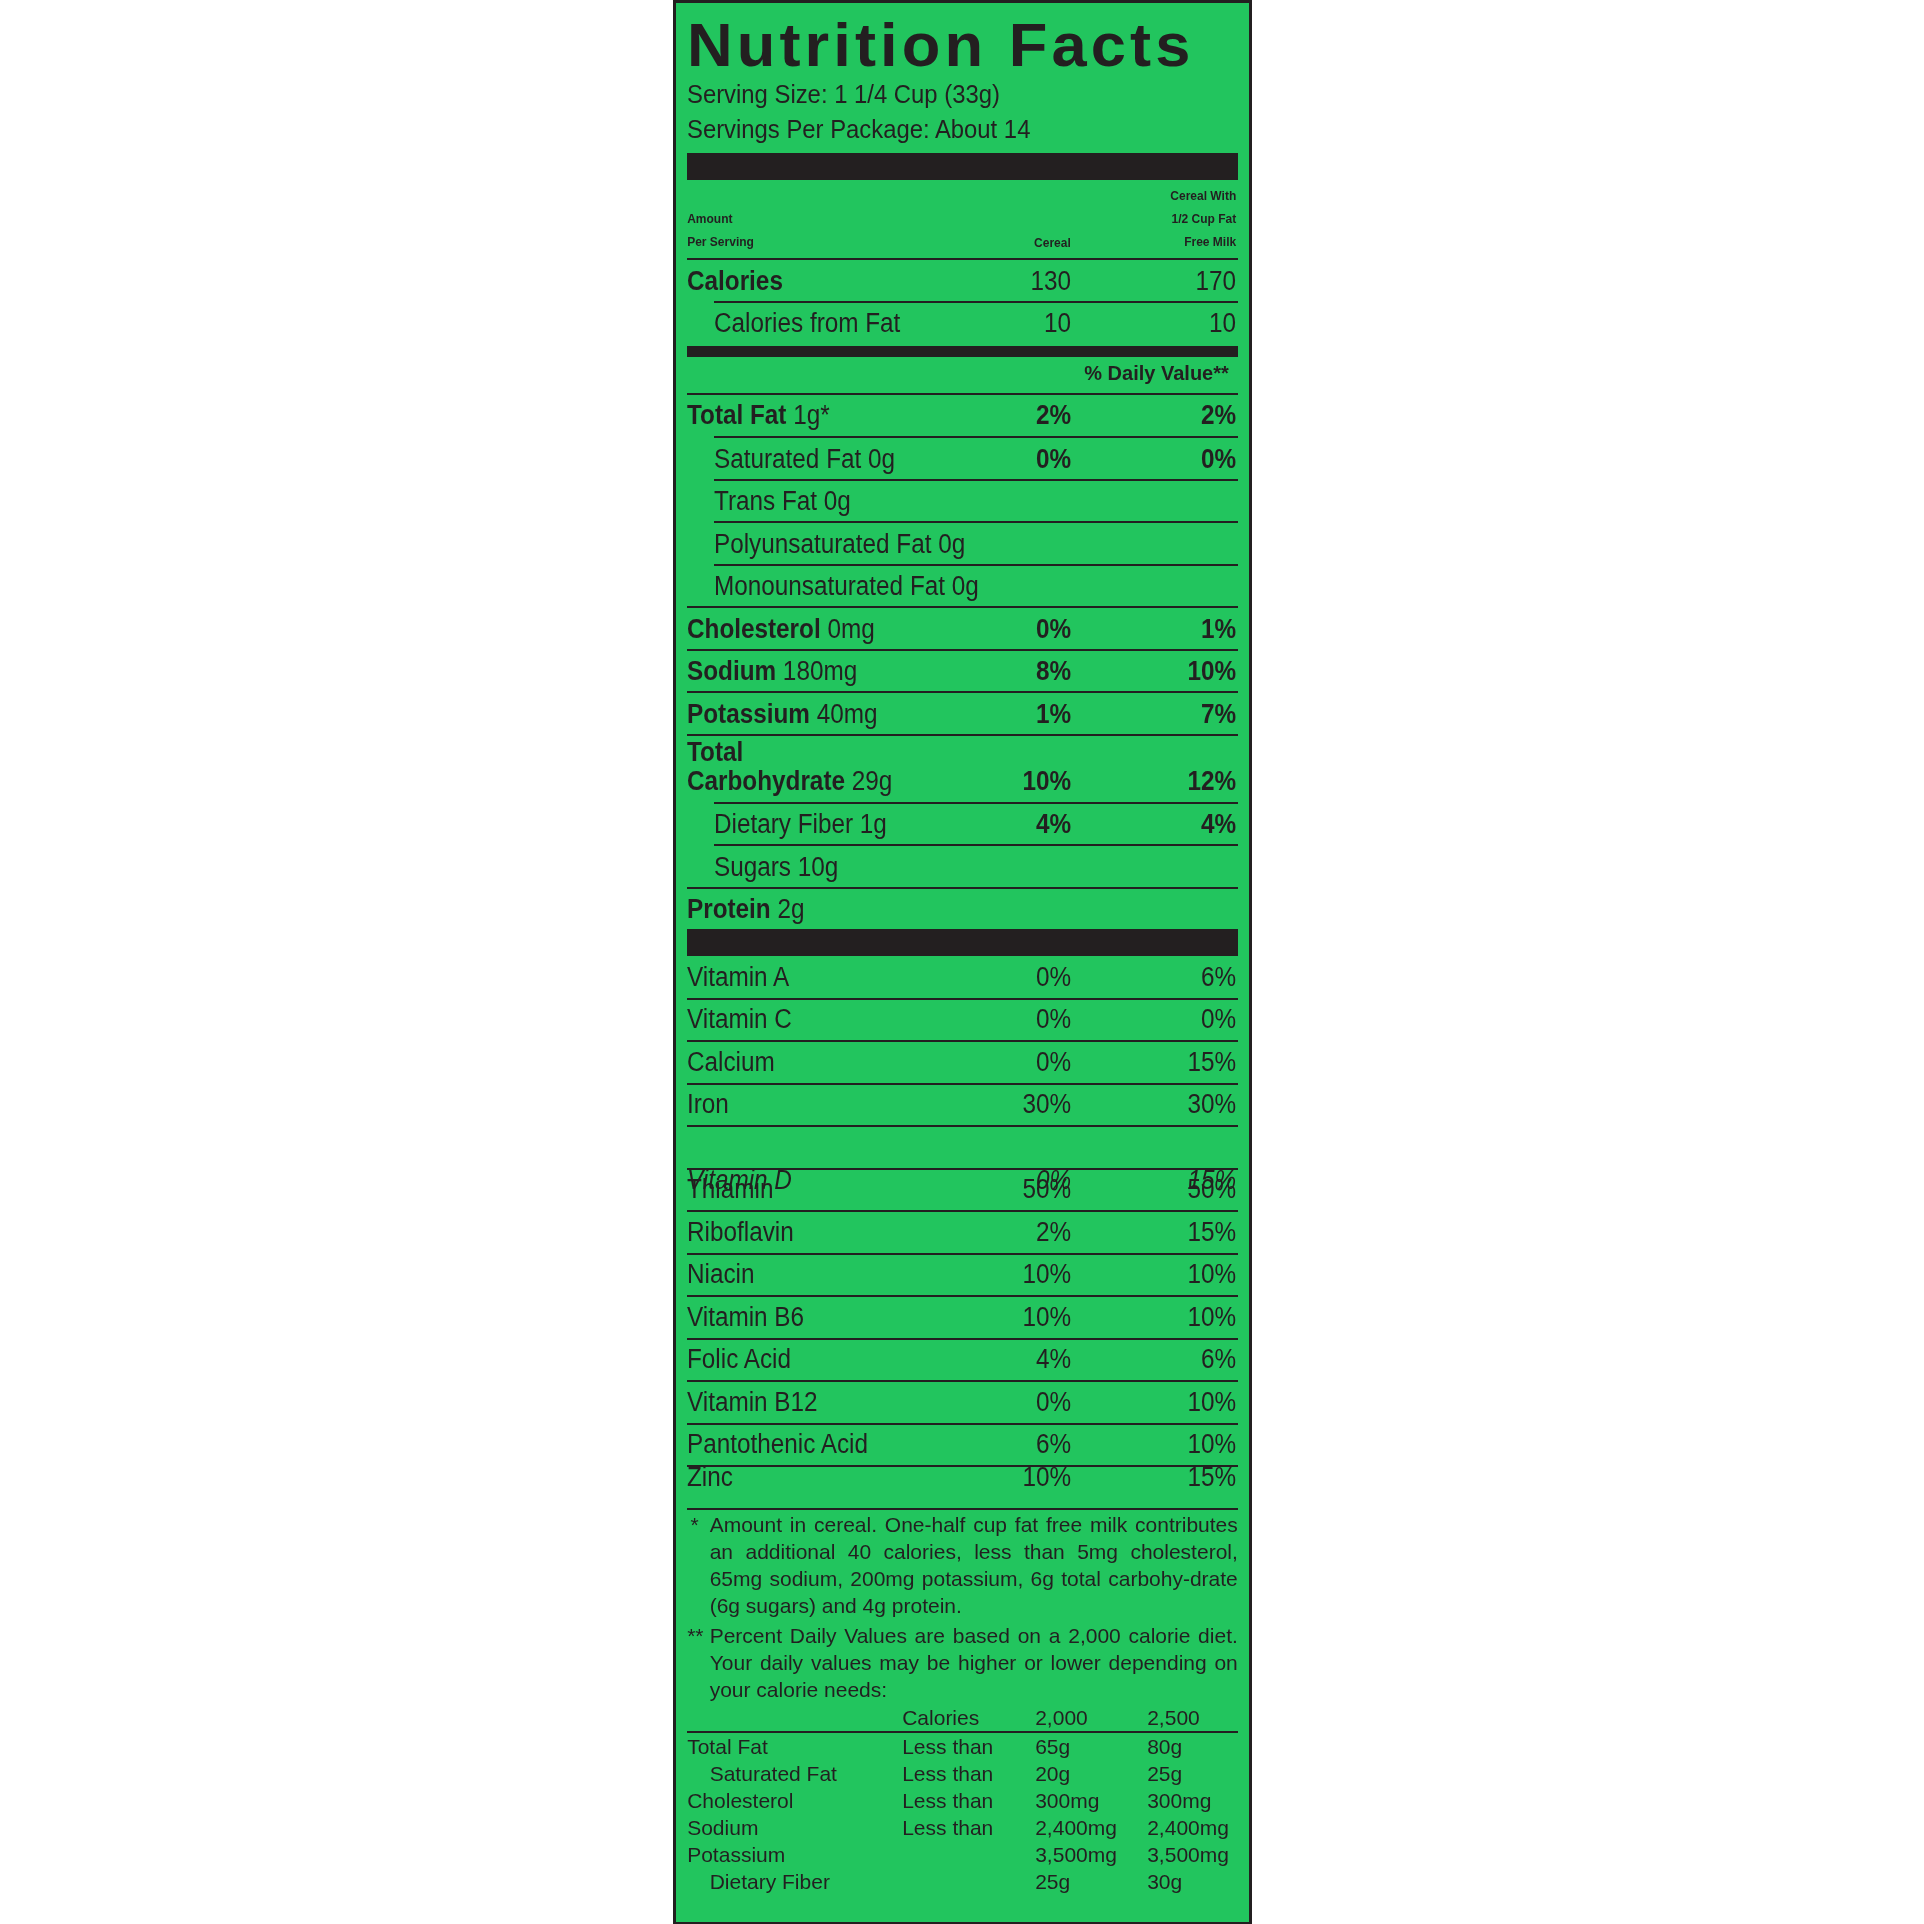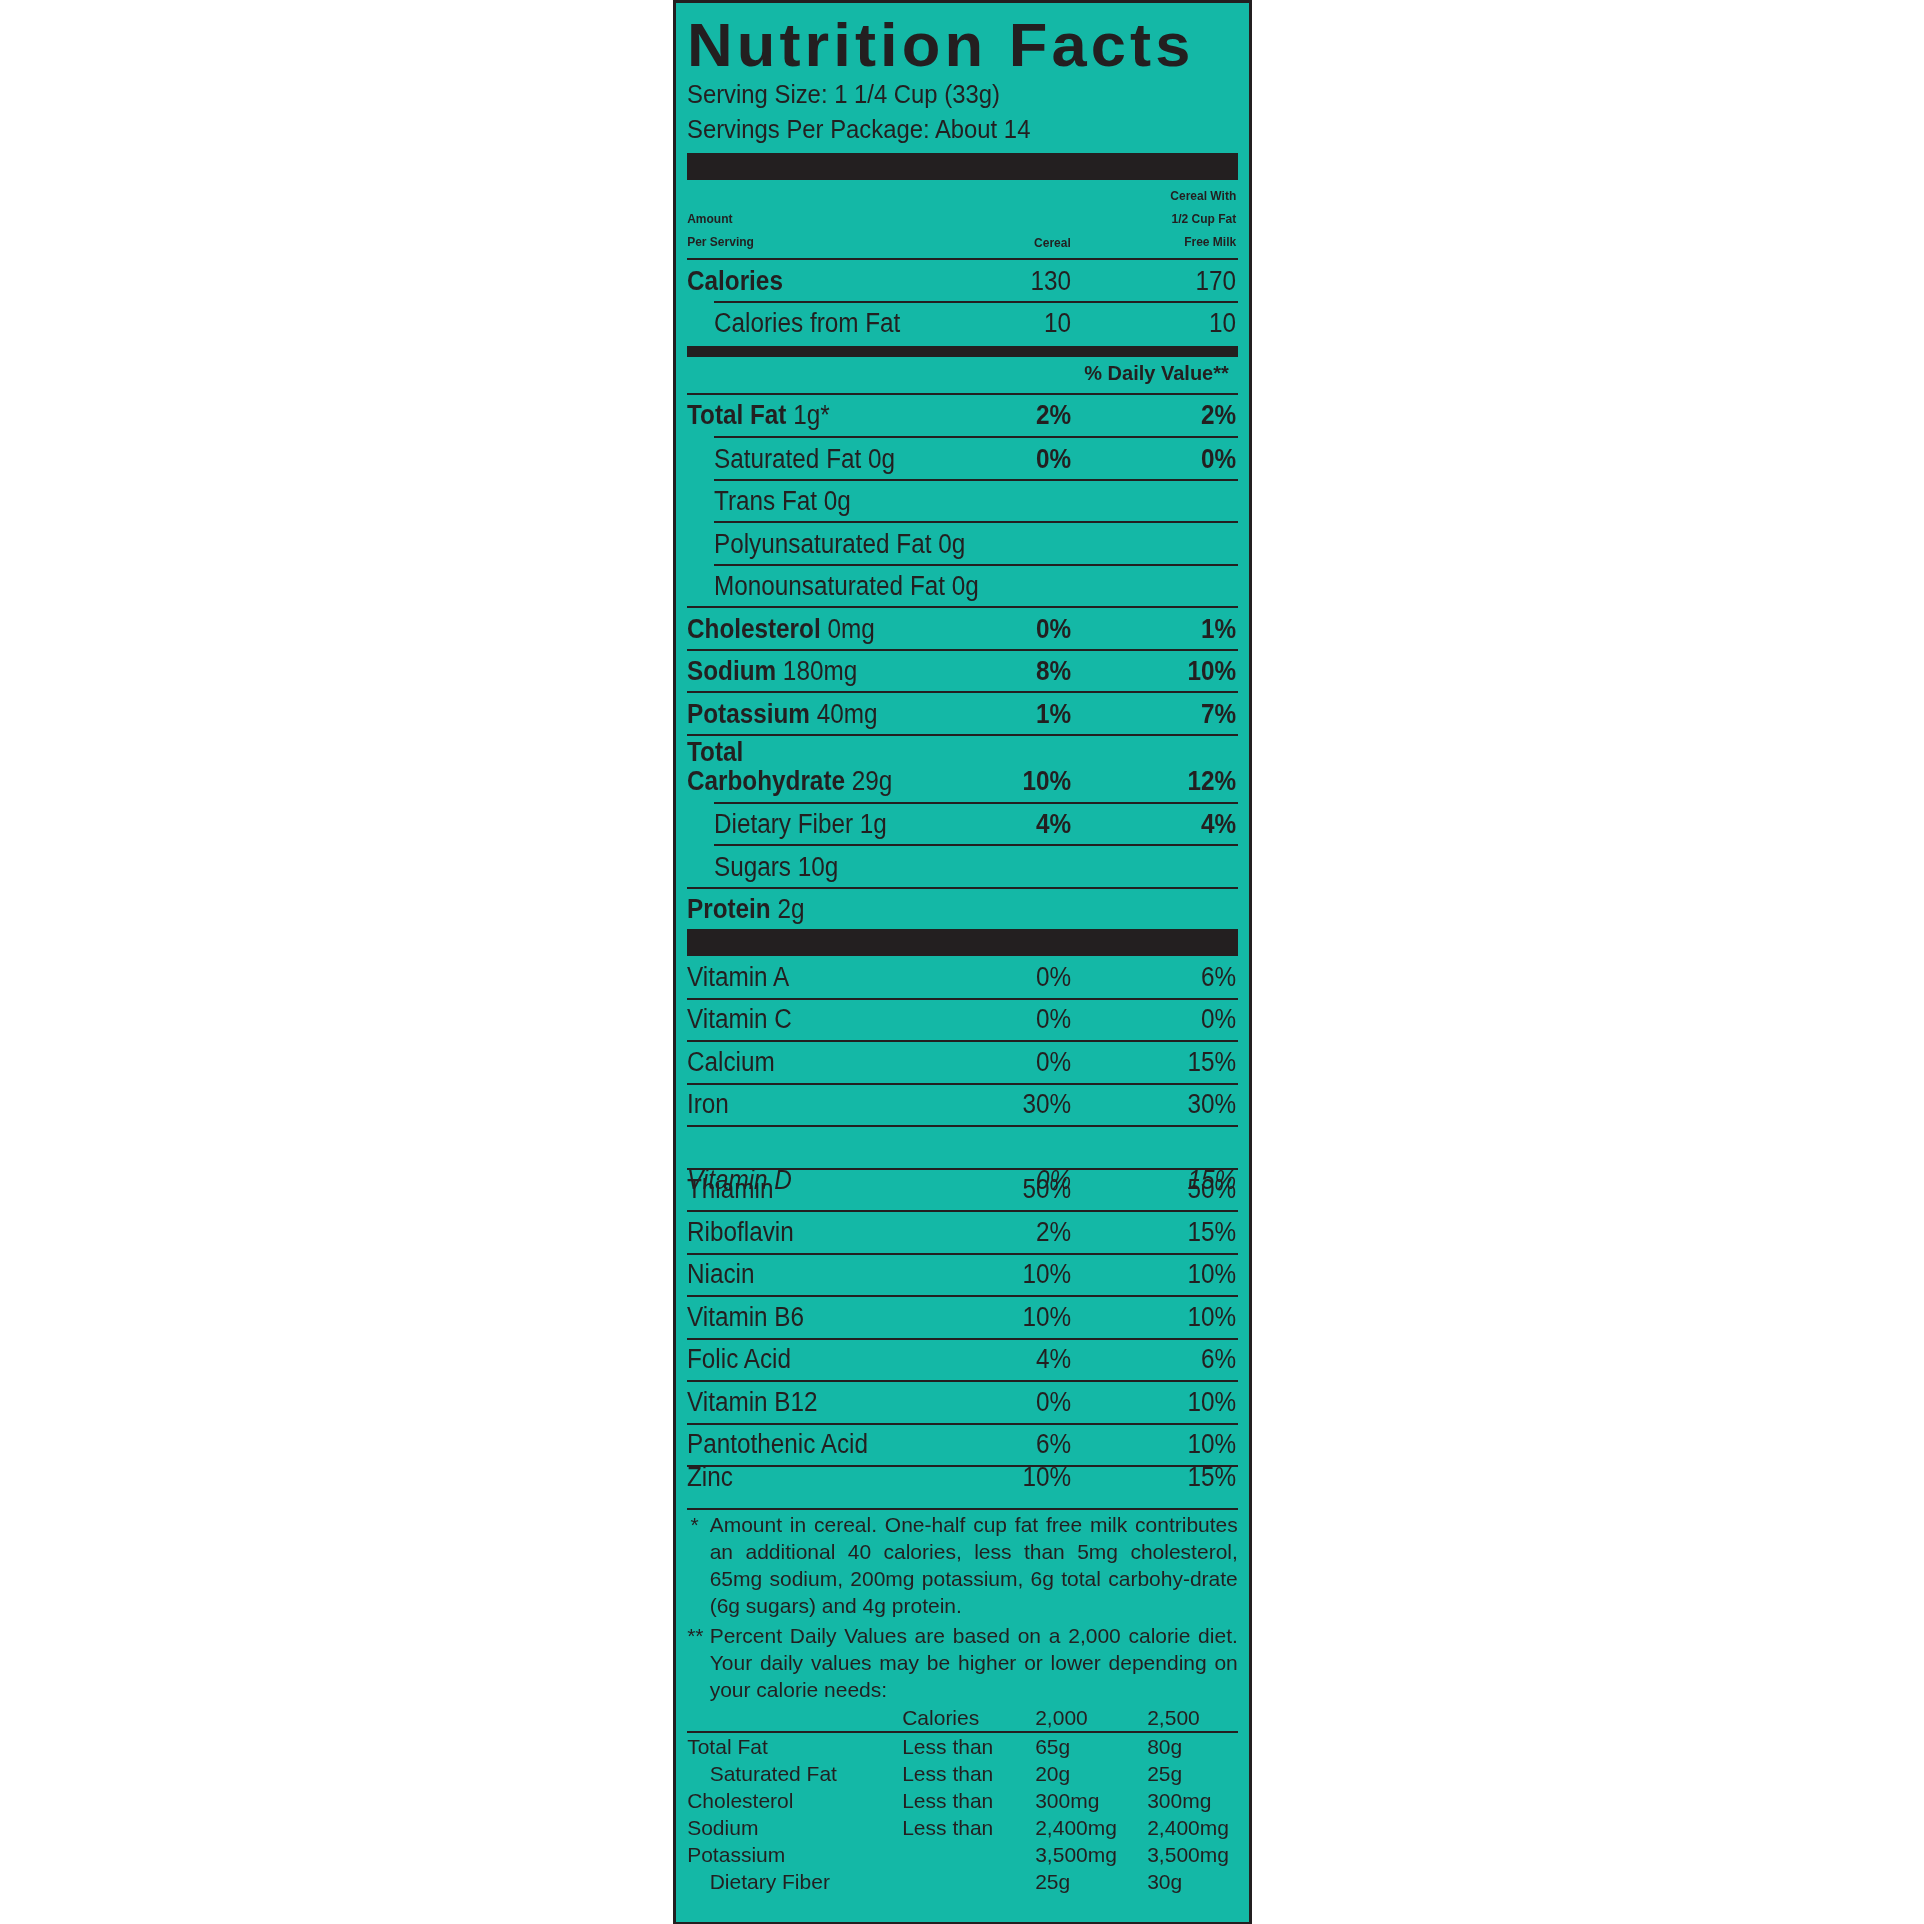--- a/index.html
+++ b/index.html
@@ -1,19 +1,19 @@
 <!DOCTYPE html>
 <html style="font-size:13px"><head>
 <meta charset="utf-8">
 <style>
   html, body { margin: 0; padding: 0; background: #ffffff; }
   body { width: 1925px; height: 1925px; position: relative; overflow: hidden;
          font-family: "Liberation Sans", "DejaVu Sans", sans-serif; color: #231f20; }
   .label { position: absolute; left: 673px; top: 0; width: 573px; height: 1919px;
-           border: 3.2px solid #231f20; background: #14b8a6; }
+           border: 3.2px solid #231f20; background: #22c55e; }
   .inner { position: absolute; left: 11.2px; right: 11.2px; top: 0; }
   .title { position: absolute; left: 0; top: 11.2px; font-size: 62px; font-weight: bold;
            letter-spacing: 4px; line-height: 1; white-space: nowrap; transform: scaleX(1.02); transform-origin: left; }
   .serving { position: absolute; left: 0; font-size: 26.5px; line-height: 1; white-space: nowrap; transform: scaleX(0.9); transform-origin: left; }
   .bar { position: absolute; left: 0; right: 0; background: #231f20; }
   .hdr { position: absolute; font-size: 12px; font-weight: bold; line-height: 23px; white-space: nowrap; }
   .hdr.right { text-align: right; }
   .rule { position: absolute; right: 0; height: 1.6px; background: #231f20; }
   .row { position: absolute; left: 0; right: 0; height: 43px; }
   .row .name { position: absolute; left: 0; bottom: 8px; font-size: 27px; line-height: 1; white-space: nowrap; transform: scaleX(0.9); transform-origin: left; }

